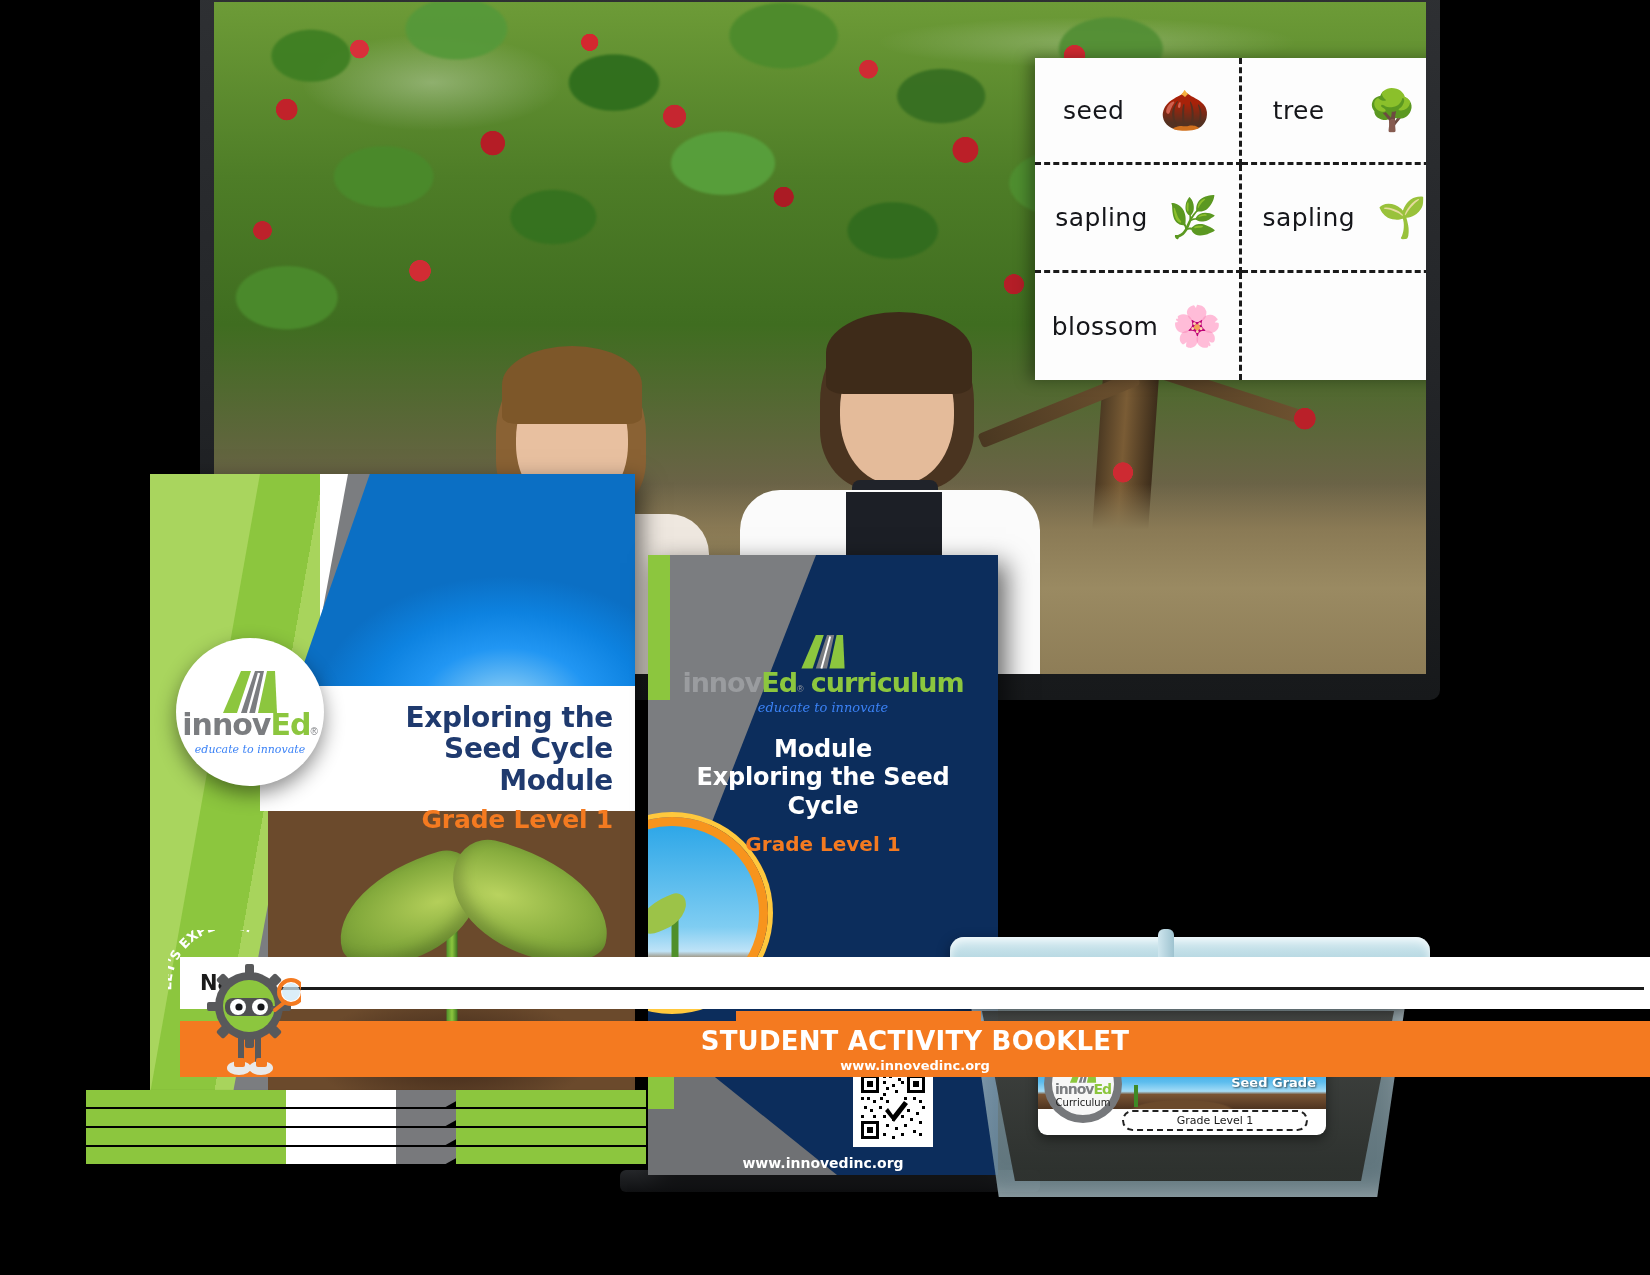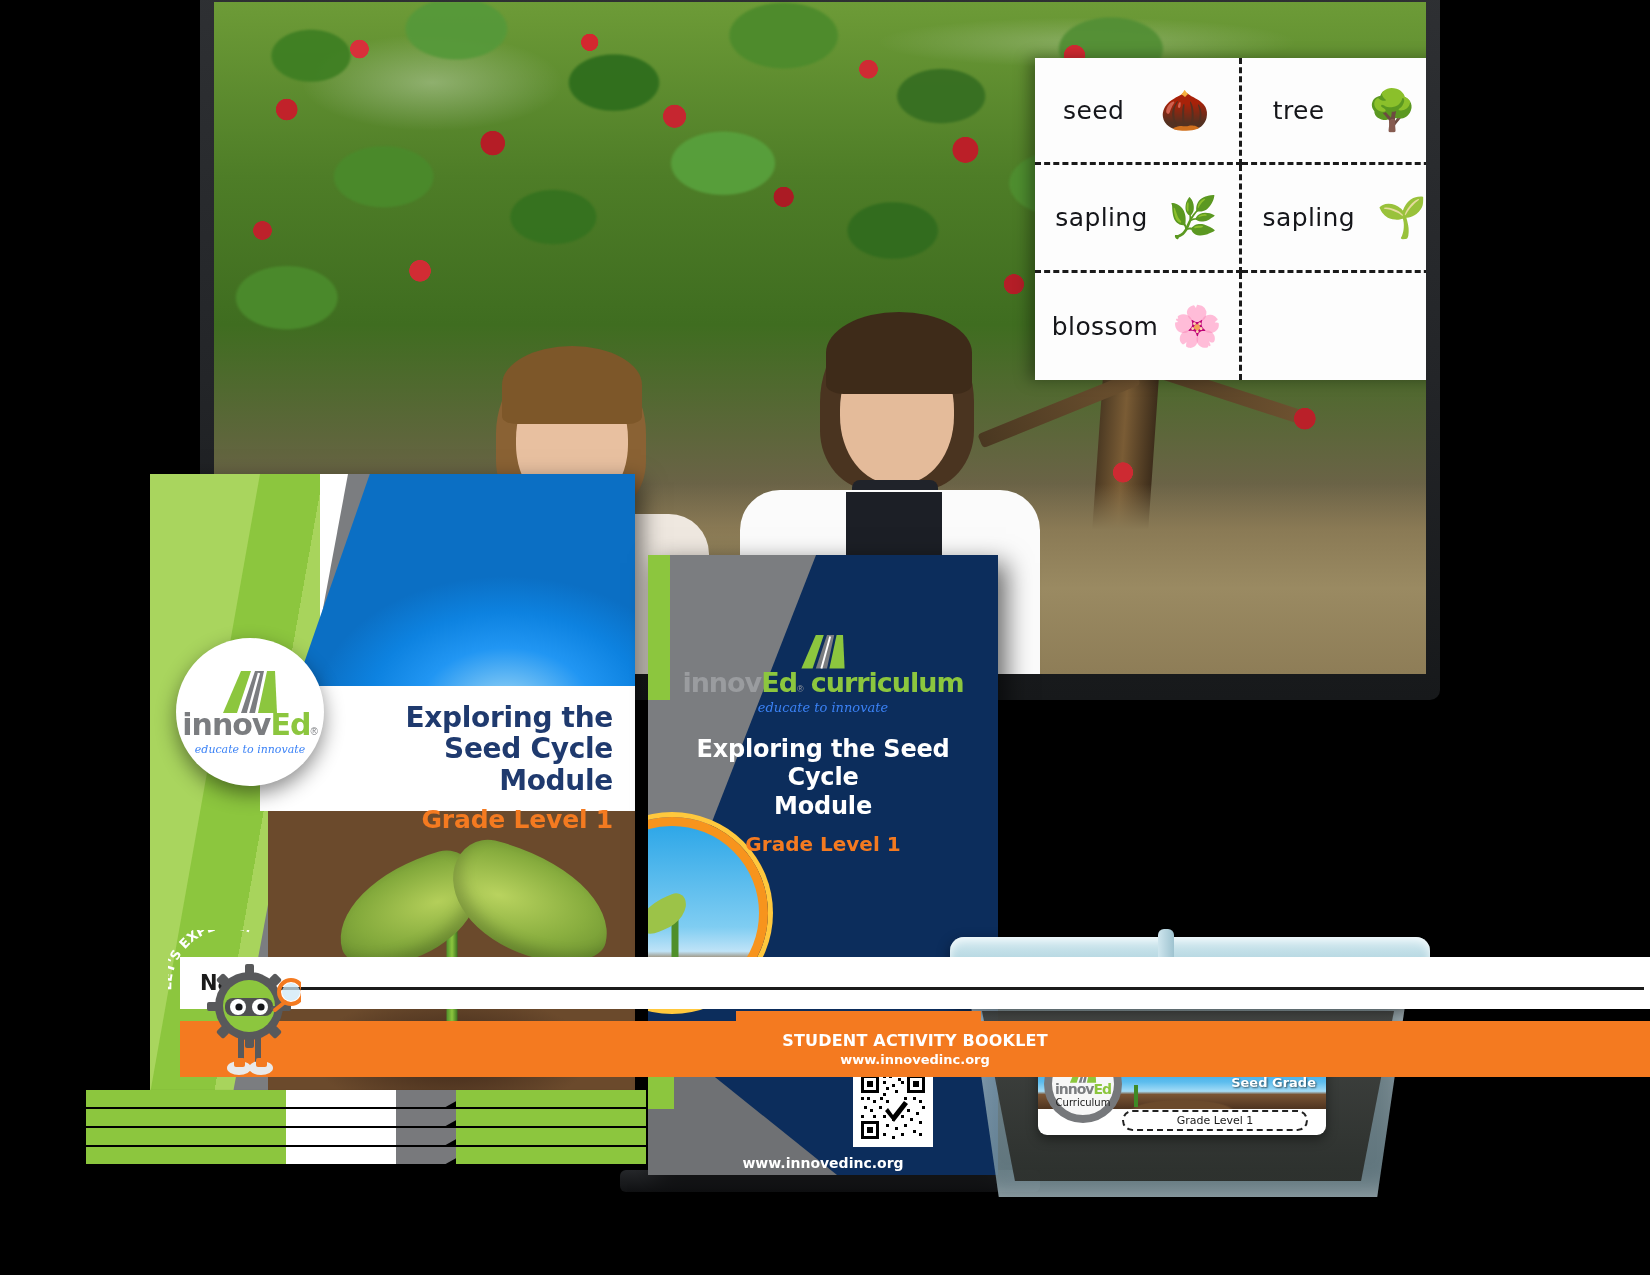--- a/index.html
+++ b/index.html
@@ -171,21 +171,21 @@
   .bk-title .t1 { font-family: "DejaVu Sans", sans-serif; font-weight: bold; font-size: 28px;
     color: #1f3a6e; line-height: 1.12; letter-spacing: -.3px; }
   .bk-title .t2 { font-family: "DejaVu Sans", sans-serif; font-weight: bold; font-size: 25px;
     color: #f47a20; margin-top: 9px; letter-spacing: -.2px; }
   .bk-nameband { position: absolute; left: 180px; right: 0; top: 957px; height: 52px; background: #fff; z-index: 7;
     display: flex; align-items: center; padding-left: 20px; }
   .bk-nameband .nlabel { font-family: "DejaVu Sans", sans-serif; font-weight: bold; font-size: 21px; color: #1b1b1b; }
   .bk-nameband .nline { flex: 1; border-bottom: 3px solid #1b1b1b; margin: 10px 6px 0 12px; height: 1px; }
   .bk-orange { position: absolute; left: 180px; right: 0; top: 1021px; height: 56px; background: #f47a20; z-index: 7;
     display: flex; flex-direction: column; align-items: center; justify-content: center; }
-  .bk-orange .ob1 { font-family: "DejaVu Sans", sans-serif; font-weight: bold; font-size: 16px; color: #fff; letter-spacing: .2px; }
+  .bk-orange .ob1 { font-family: "DejaVu Sans", sans-serif; font-weight: bold; font-size: 26px; color: #fff; letter-spacing: .2px; }
   .bk-orange .ob2 { font-family: "DejaVu Sans", sans-serif; font-weight: bold; font-size: 13px; color: #fff; margin-top: 2px; }
   .explore-arc { position: absolute; left: 168px; top: 930px; width: 110px; height: 70px; z-index: 8; }
   .mascot { position: absolute; left: 205px; top: 962px; width: 96px; height: 116px; z-index: 8; }
 
   
   .stack { position: absolute; left: 86px; top: 1090px; width: 560px; height: 80px; z-index: 3; }
   .stack-row { position: absolute; left: 0; width: 560px; height: 17px;
     box-shadow: 0 1px 2px rgba(0,0,0,.35); }
   .stack-row .sg { position: absolute; left: 0; top: 0; width: 200px; height: 100%; background: #8cc63e; }
   .stack-row .sw { position: absolute; left: 200px; top: 0; width: 110px; height: 100%; background: #fff; }
@@ -474,22 +474,22 @@
       <div style="display:flex;align-items:baseline;justify-content:center;margin-top:-4px;">
         <span class="logo-word" style="font-size:27px;color:#9a9c9f;">innov</span>
           <span class="logo-word" style="font-size:27px;color:#8cc63e;">Ed</span>
           <span style="font-size:9px;color:#9a9c9f;">®</span>
         <span class="logo-word" style="font-size:27px;color:#8cc63e;margin-left:7px;">curriculum</span>
       </div>
       <div class="logo-tag" style="font-size:13px;margin-top:2px;">educate to innovate</div>
     </div>
 
     <div class="hb-title">
+      <div class="h1">Module</div>
       <div class="h1">Exploring the Seed Cycle</div>
-      <div class="h1">Module</div>
       <div class="h2">Grade Level 1</div>
     </div>
 
     <div class="hb-banner">
       <span>Teacher Handbook</span>
     </div>
 
     <div class="hb-qr">
       <svg viewBox="0 0 70 70" width="70" height="70">
         <rect width="70" height="70" fill="#fff"></rect>

